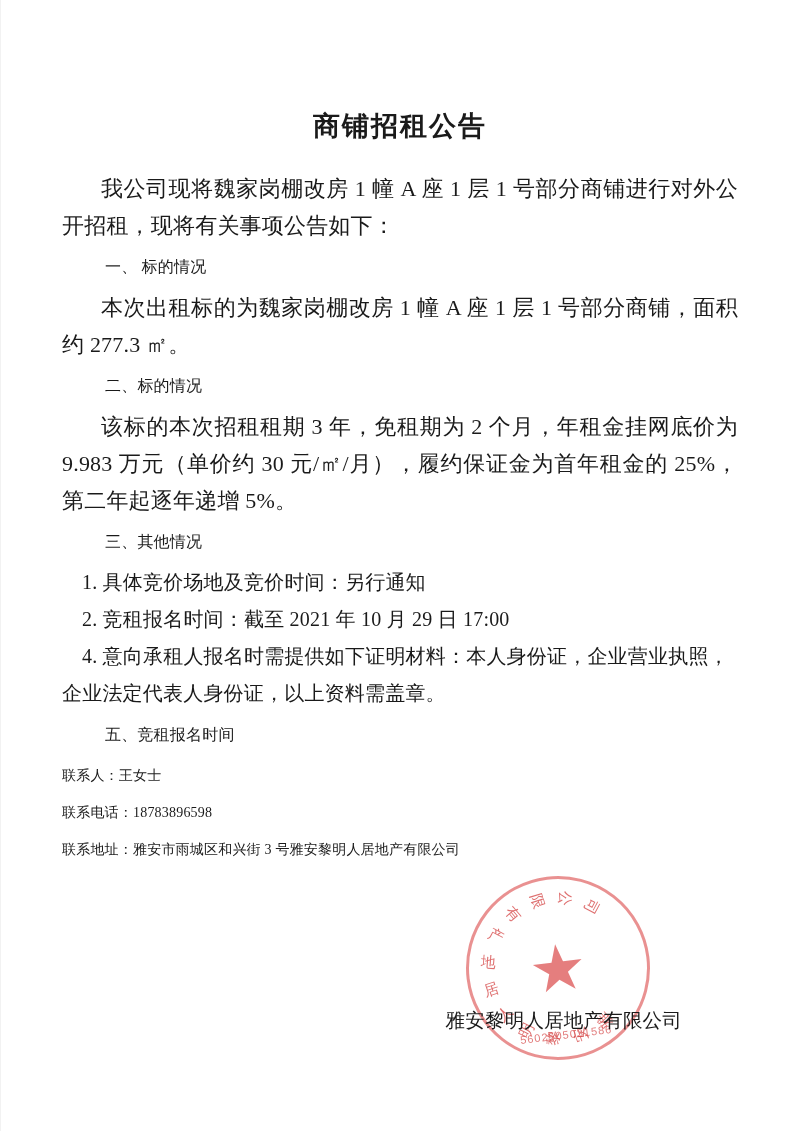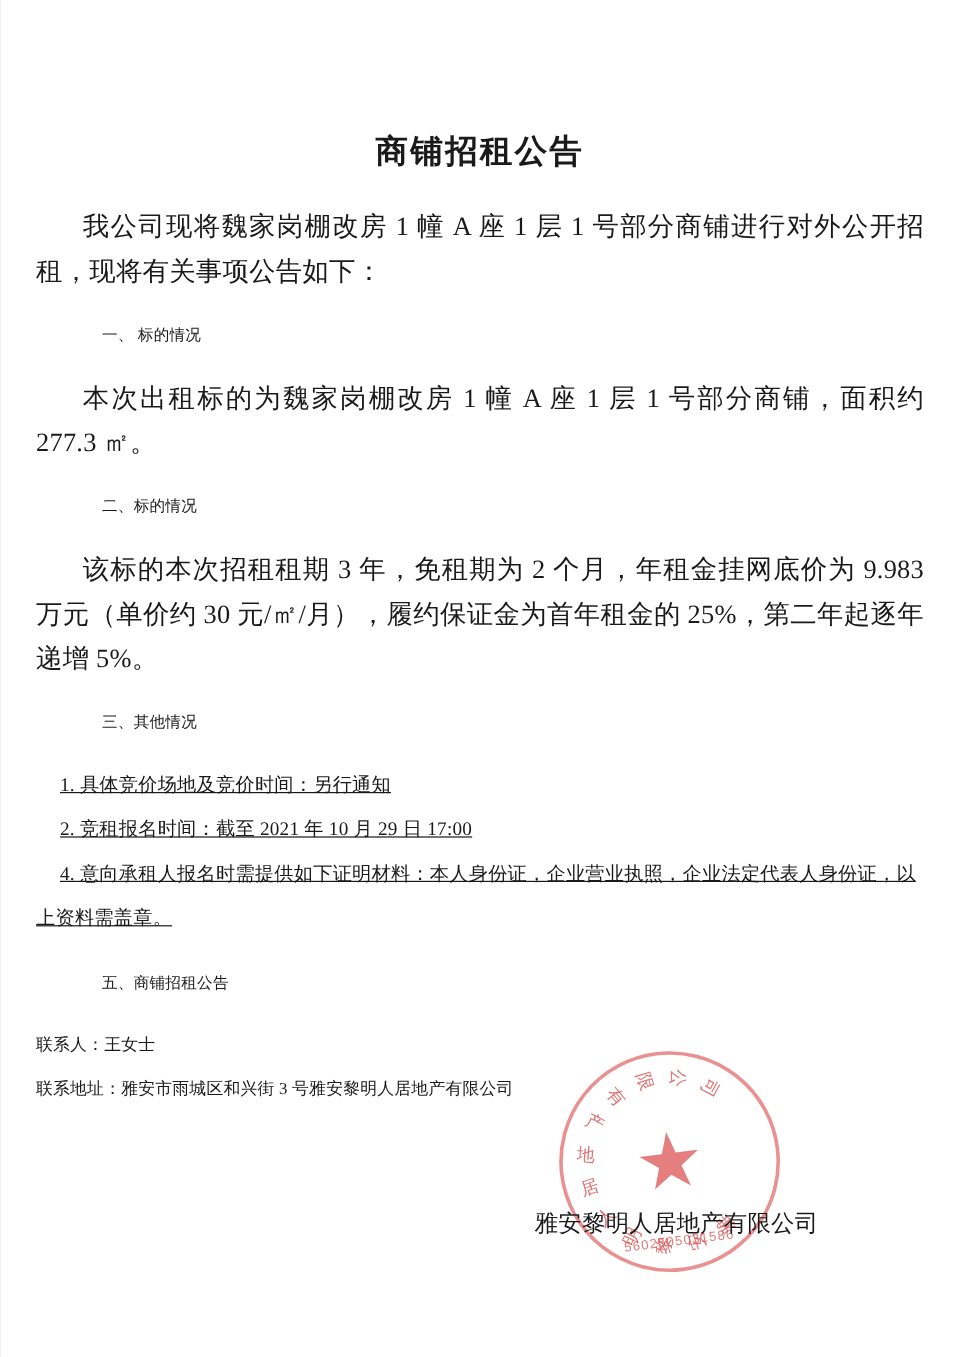--- a/index.html
+++ b/index.html
@@ -13,21 +13,21 @@
     position: relative;
     font-family: "Liberation Serif", "DejaVu Serif", serif;
     color: #1a1a1a;
     overflow: hidden;
   }
   .page {
     position: relative;
     width: 800px;
     height: 1131px;
     box-sizing: border-box;
-    padding: 0 30px;
+    padding: 0 62px;
     background: #fff;
   }
   .doc-title {
     text-align: center;
     font-size: 27px;
     font-weight: bold;
     letter-spacing: 2px;
     margin: 0;
     padding-top: 108px;
     padding-bottom: 26px;
@@ -38,32 +38,31 @@
     line-height: 37px;
     text-align: justify;
     margin: 0;
     letter-spacing: 0.2px;
   }
   .indent2 {
     text-indent: 39px;
   }
   .heading {
     text-indent: 39px;
-    font-size: 13px;
+    font-size: 16px;
     line-height: 37px;
-    margin: 16px;
+    margin: 4px;
     letter-spacing: 0.2px;
   }
   .numbered {
     text-indent: 20px;
-    font-size: 16px;
+    font-size: 20px;
     line-height: 37px;
     margin: 0;
     letter-spacing: 0.2px;
-    text-decoration: underline;
   }
   .contact-line {
     font-size: 14px;
     line-height: 37px;
     margin: 0;
     letter-spacing: 0.2px;
   }
   .signature-block {
     position: absolute;
     right: 118px;
@@ -144,22 +143,23 @@
   <p class="para indent2">本次出租标的为魏家岗棚改房 1 幢 A 座 1 层 1 号部分商铺，面积约 277.3 ㎡。</p>
 
   <p class="heading">二、标的情况</p>
   <p class="para indent2">该标的本次招租租期 3 年，免租期为 2 个月，年租金挂网底价为 9.983 万元（单价约 30 元/㎡/月），履约保证金为首年租金的 25%，第二年起逐年递增 5%。</p>
 
   <p class="heading">三、其他情况</p>
   <p class="numbered">1. 具体竞价场地及竞价时间：另行通知</p>
   <p class="numbered">2. 竞租报名时间：截至 2021 年 10 月 29 日 17:00</p>
   <p class="numbered">4. 意向承租人报名时需提供如下证明材料：本人身份证，企业营业执照，企业法定代表人身份证，以上资料需盖章。</p>
 
-  <p class="heading">五、商铺招租公告</p>
+  <p class="heading">五、竞租报名时间</p>
   <p class="contact-line">联系人：王女士</p>
+  <p class="contact-line">联系电话：18783896598</p>
   <p class="contact-line">联系地址：雅安市雨城区和兴街 3 号雅安黎明人居地产有限公司</p>
 
   <div class="seal">
     <div class="ring-text">
         <span style="transform: rotate(-215deg) translate(0px, -70px) rotate(90deg) translate(-50%, -50%);">雅</span>
         <span style="transform: rotate(-192.273deg) translate(0px, -70px) rotate(90deg) translate(-50%, -50%);">安</span>
         <span style="transform: rotate(-169.545deg) translate(0px, -70px) rotate(90deg) translate(-50%, -50%);">黎</span>
         <span style="transform: rotate(-146.818deg) translate(0px, -70px) rotate(90deg) translate(-50%, -50%);">明</span>
         <span style="transform: rotate(-124.091deg) translate(0px, -70px) rotate(90deg) translate(-50%, -50%);">人</span>
         <span style="transform: rotate(-101.364deg) translate(0px, -70px) rotate(90deg) translate(-50%, -50%);">居</span>

